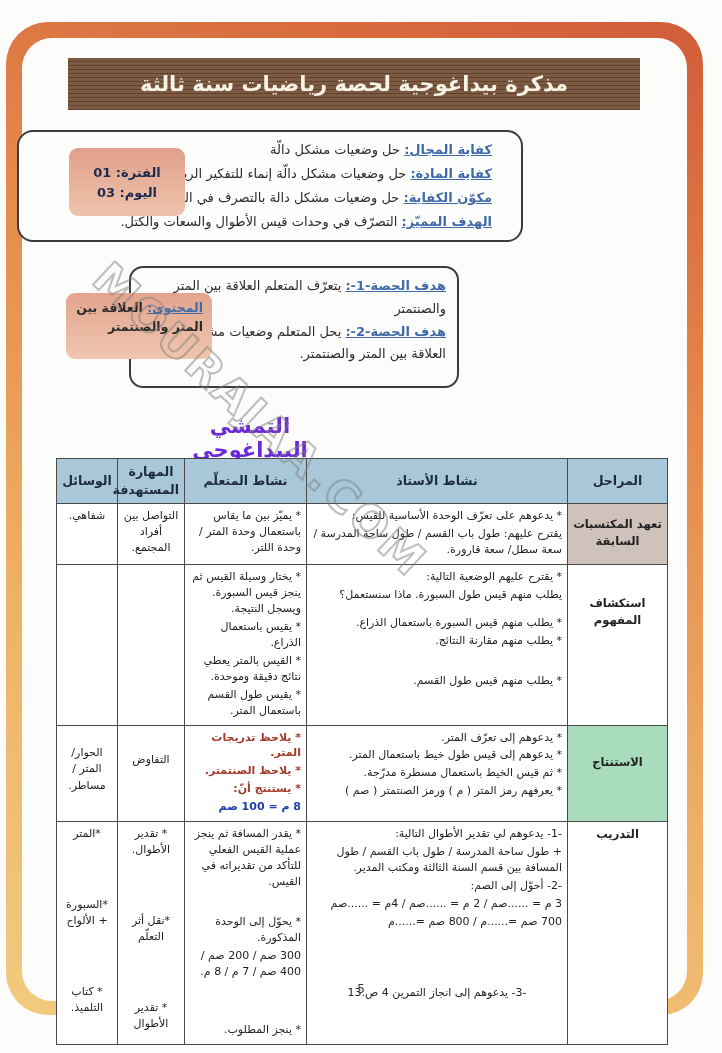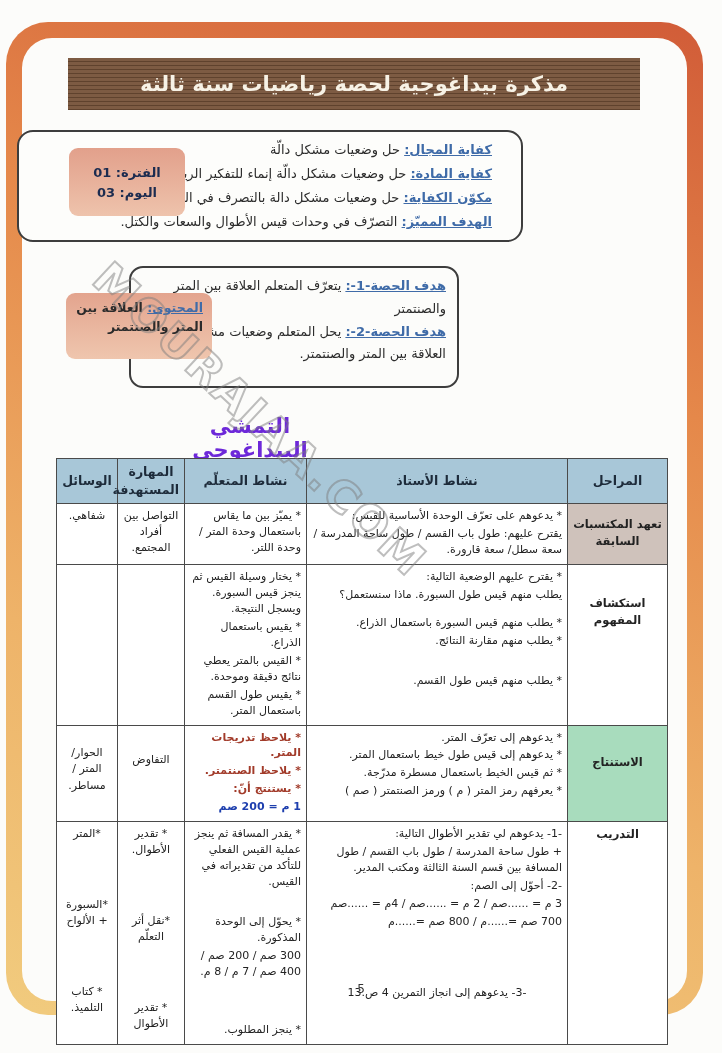--- a/index.html
+++ b/index.html
@@ -192,21 +192,21 @@
         <td>
           <p class="para">* يدعوهم إلى تعرّف المتر.</p>
           <p class="para">* يدعوهم إلى قيس طول خيط باستعمال المتر.</p>
           <p class="para">* ثم قيس الخيط باستعمال مسطرة مدرّجة.</p>
           <p class="para">* يعرفهم رمز المتر ( م ) ورمز الصنتمتر ( صم )</p>
         </td>
         <td>
           <p class="para red">* يلاحظ تدريجات المتر.</p>
           <p class="para red">* يلاحظ الصنتمتر.</p>
           <p class="para red">* يستنتج أنّ:</p>
-          <p class="para formula">1 م = 200 صم</p>
+          <p class="para formula">8 م = 100 صم</p>
         </td>
         <td class="skill">
           <p class="para">التفاوض</p>
         </td>
         <td class="means">
           <p class="para first">الحوار/</p>
           <p class="para">المتر /</p>
           <p class="para">مساطر.</p>
         </td>
       </tr>

